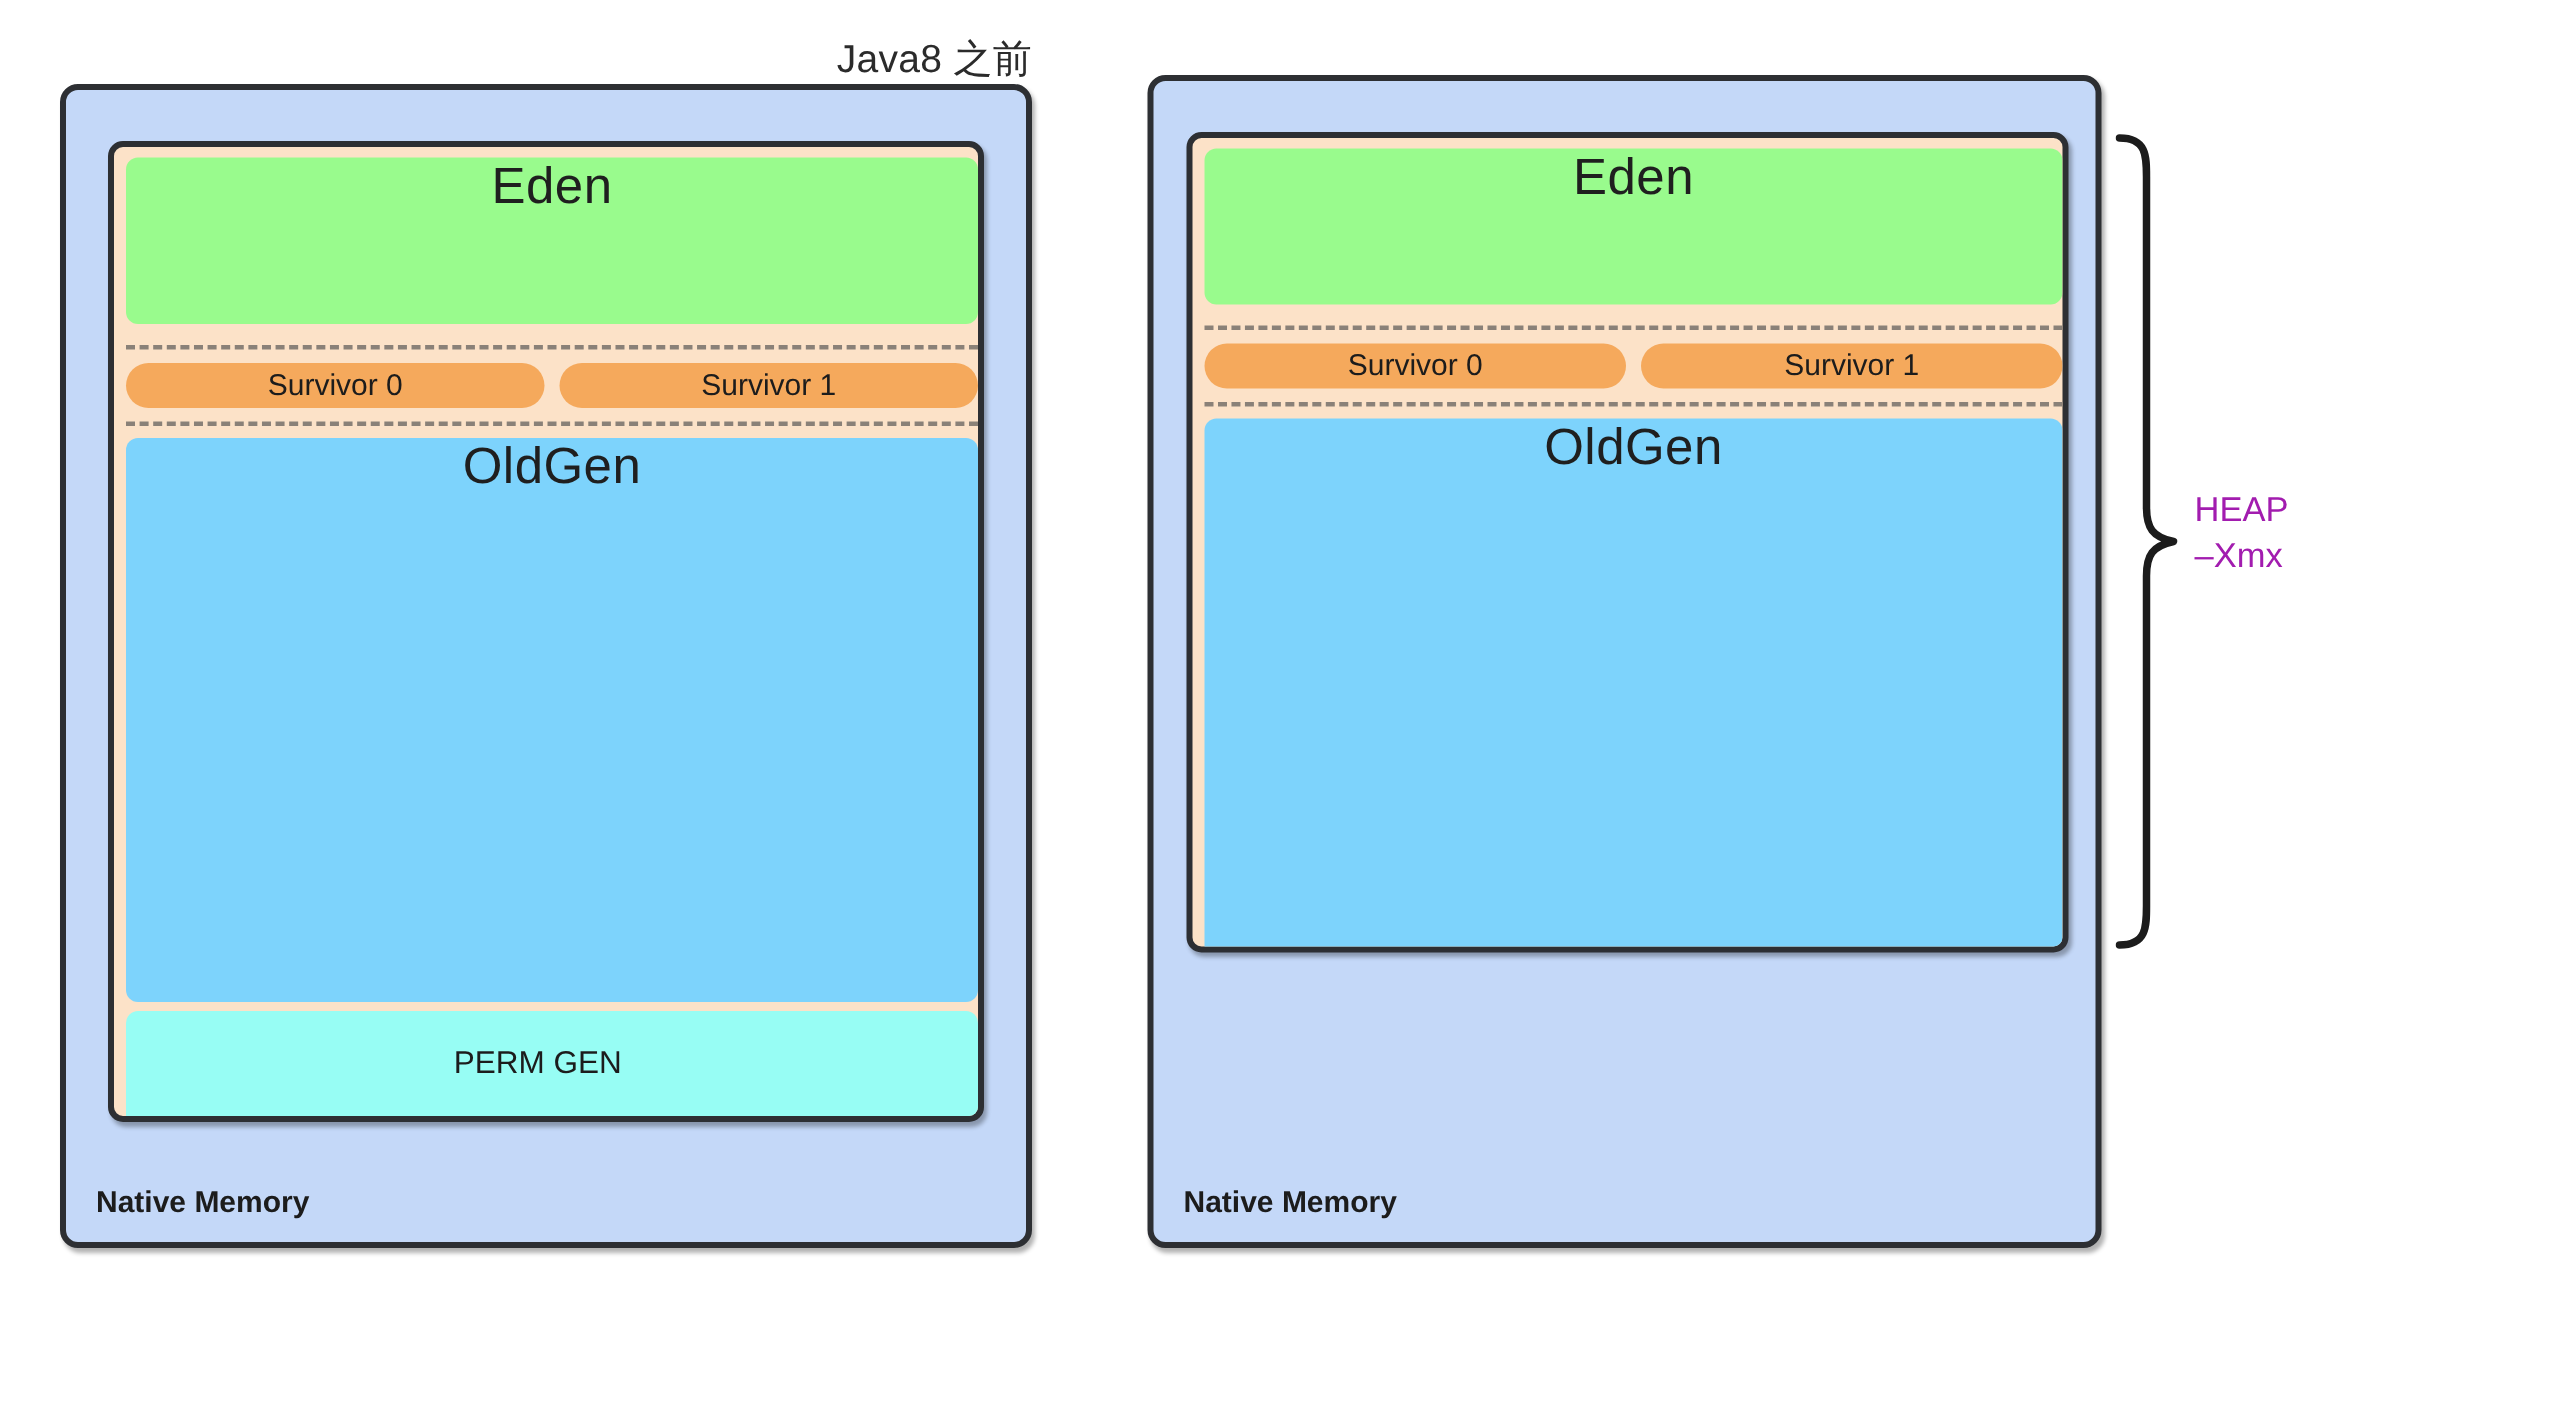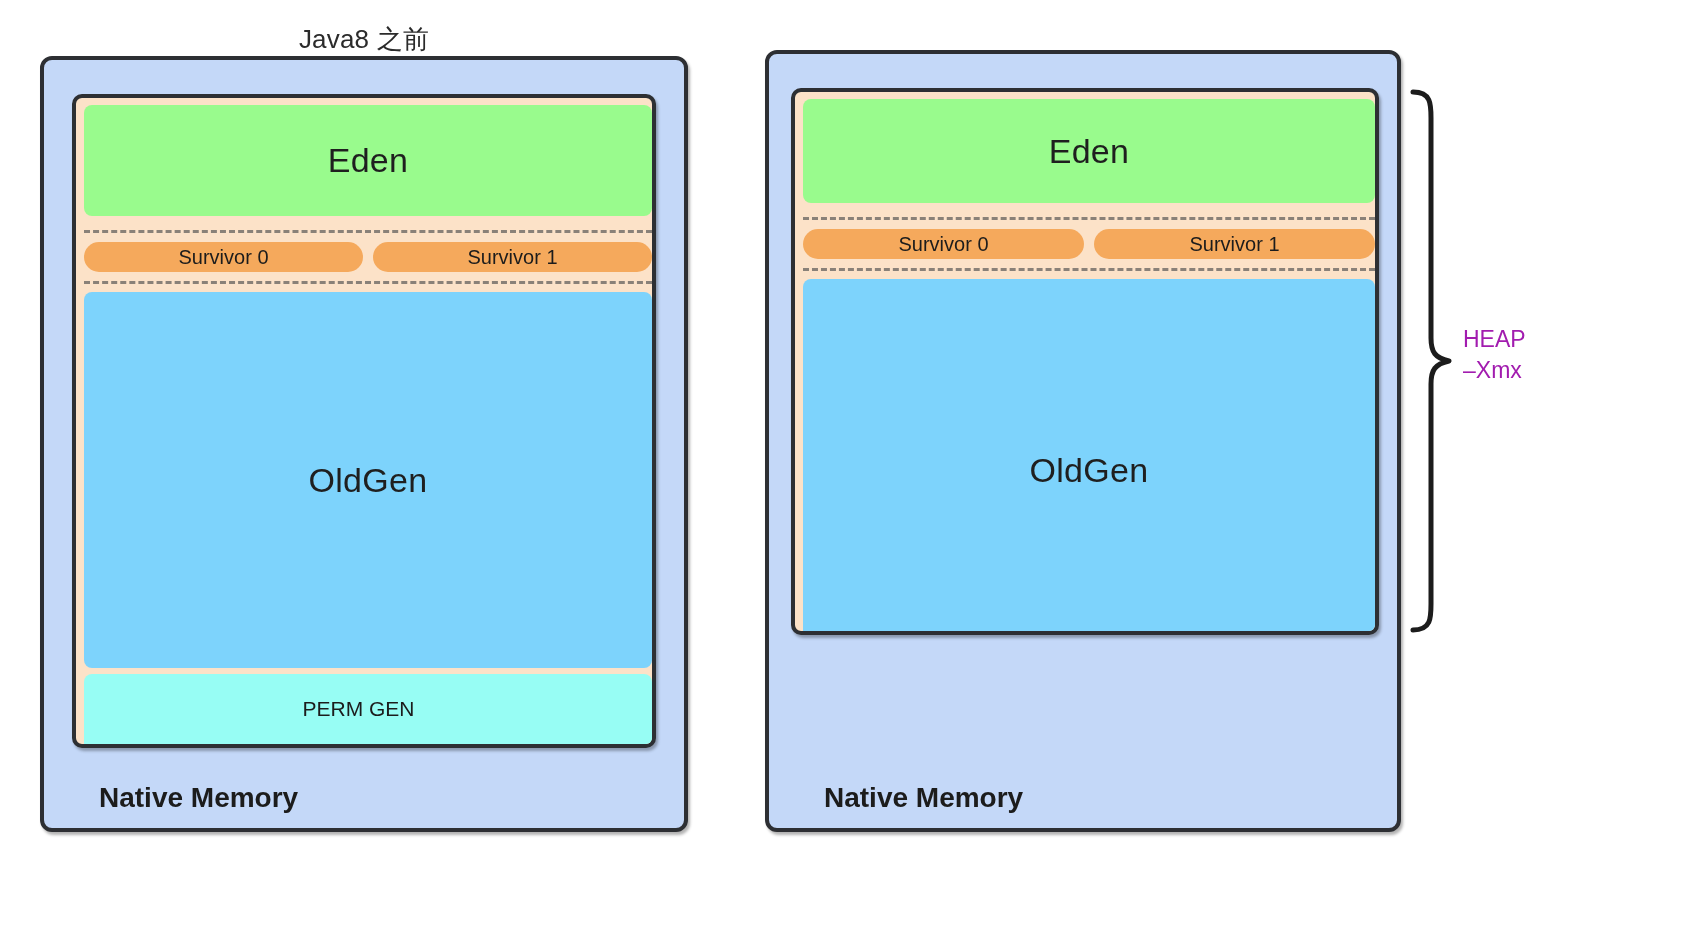--- a/index.html
+++ b/index.html
@@ -20,21 +20,21 @@
     width: 1704px;
     height: 938px;
   }
 
   
   .panel-title {
     position: absolute;
     font-size: 26px;
     font-weight: 400;
     color: #2b2b2b;
-    text-align: center;
+    text-align: right;
     white-space: nowrap;
     letter-spacing: 0.2px;
   }
   #title-left  { left: 40px;  width: 648px; top: 22px; }
   #title-right { left: 765px; width: 636px; top: 22px; margin-top: 40px; }
 
   
   .native-box {
     position: absolute;
     background: #c4d8f8;
@@ -42,45 +42,43 @@
     border-radius: 12px;
     box-shadow: 2px 3px 3px rgba(0,0,0,0.30);
   }
   #native-left  { left: 40px;  top: 56px; width: 648px; height: 776px; }
   #native-right { left: 765px; top: 50px; width: 636px; height: 782px; }
 
   .native-label {
     position: absolute;
     left: 20px;
     bottom: 14px;
-    font-size: 28px;
+    font-size: 20px;
     font-weight: 700;
     color: #1c1c1c;
     white-space: nowrap;
-    margin-left: 35px;
   }
 
   
   .heap-box {
     position: absolute;
     background: #fce2c8;
     border: 4px solid #2d2f33;
     border-radius: 10px;
     box-shadow: 2px 3px 3px rgba(0,0,0,0.30);
     overflow: hidden;
     padding: 7px 8px;
   }
   #heap-left  { left: 28px; top: 34px; width: 584px; height: 654px; }
   #heap-right { left: 22px; top: 34px; width: 588px; height: 547px; }
 
   
   .gen {
     position: absolute;
     display: flex;
-    align-items: center;
     justify-content: center;
     border-radius: 8px;
   }
   .gen-label {
     font-size: 34px;
     font-weight: 400;
     color: #1f1f1f;
     letter-spacing: 0.3px;
   }
 

